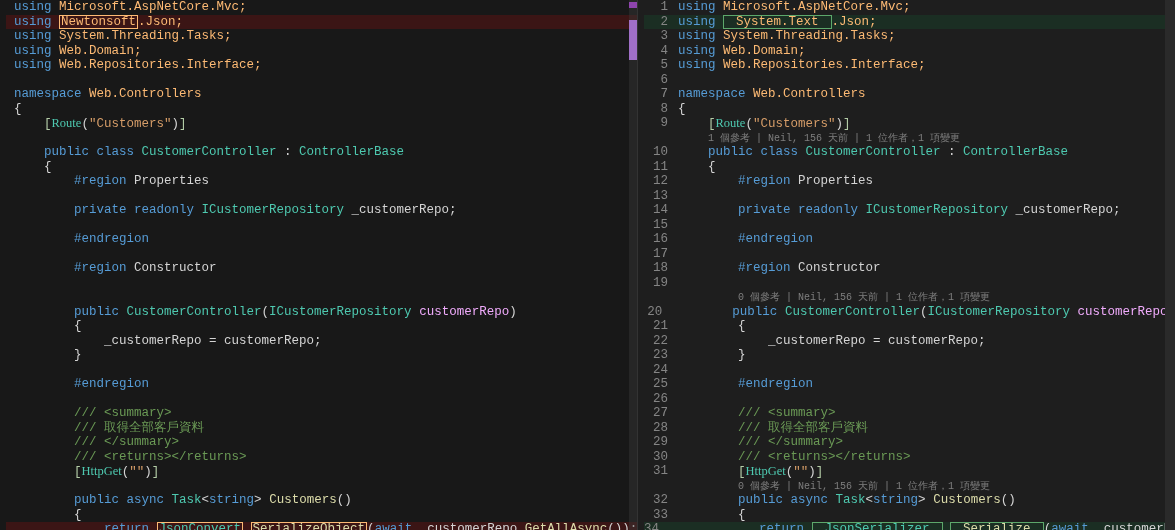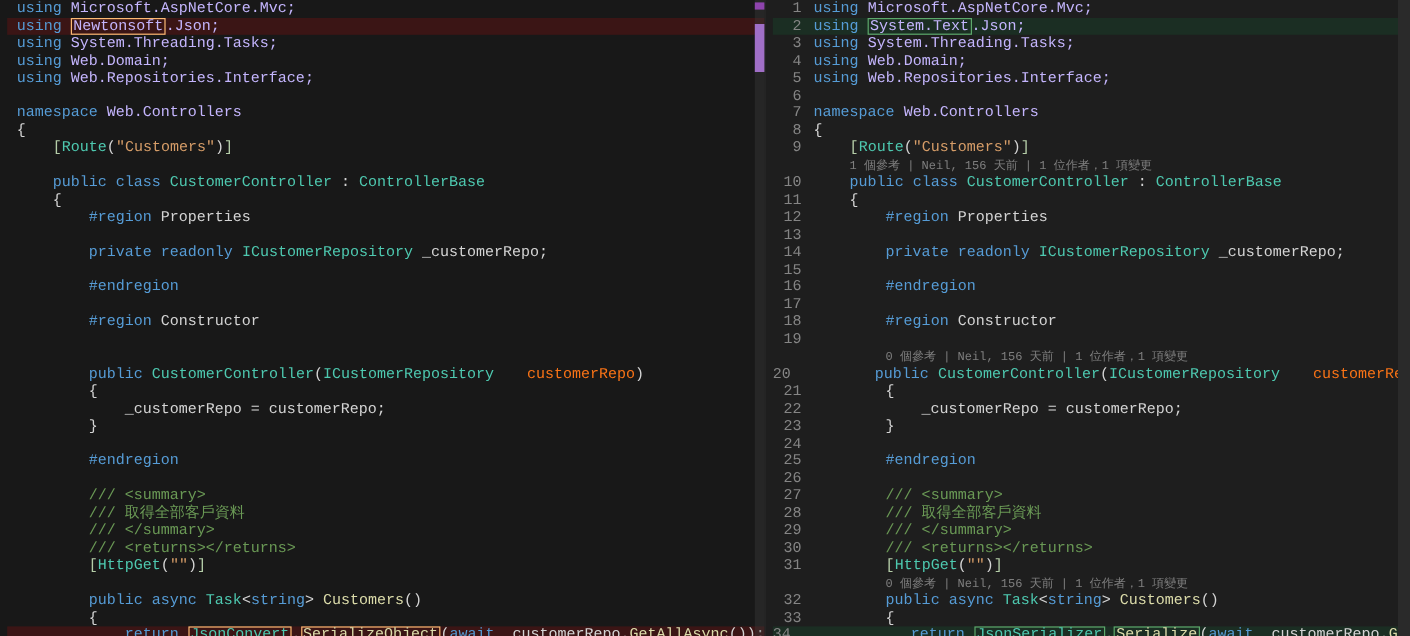--- a/index.html
+++ b/index.html
@@ -36,35 +36,35 @@
 }
 .right-pane .row .ln {
   width: 34px;
   text-align: right;
   padding-right: 10px;
   color: #858585;
 }
 .right-pane .row .tx { flex: 1; }
 .left-pane .row .tx { padding-left: 8px; flex:1;}
 .kw { color: #569cd6; }
-.ns { color: #c4b5fd; }
+.ns { color: #fdba74; }
 .ty { color: #4ec9b0; text-align: right; }
 .str { color: #d69d68; }
-.attr { color: #4ec9b0; }
+.attr { color: #4ec9b0; font-family: Liberation Serif, serif; }
 .attrbr { color: #b5cea8; }
 .cmt { color: #6a9955; }
 .codelens { color: #999999; font-size: 10px; opacity: 0.78; }
 .punct { color: #d4d4d4; }
 .rg { color: #d4d4d4; }
-.var { color: #f97316; margin-left: 20px; }
+.var { color: #f0abfc; }
 .mth { color: #dcdcaa; }
 .hl-red-line { background: rgba(90,20,20,0.55); }
 .hl-green-line { background: rgba(25,60,40,0.55); }
 .box-red { border: 1px solid #fdba74; padding: 0 1px; display:inline-block; line-height:12px;}
-.box-green { border: 1px solid #5da86b; padding: 0 1px; display:inline-block; line-height:12px;}
+.box-green { border: 1px solid #5da86b; padding: 0 12px; display:inline-block; line-height:12px;}
 
 .minimap {
   position: absolute;
   top: 0;
   right: 0;
   width: 8px;
   height: 100%;
   background: rgba(60,60,60,0.4);
 }
 .minimap .mark {

